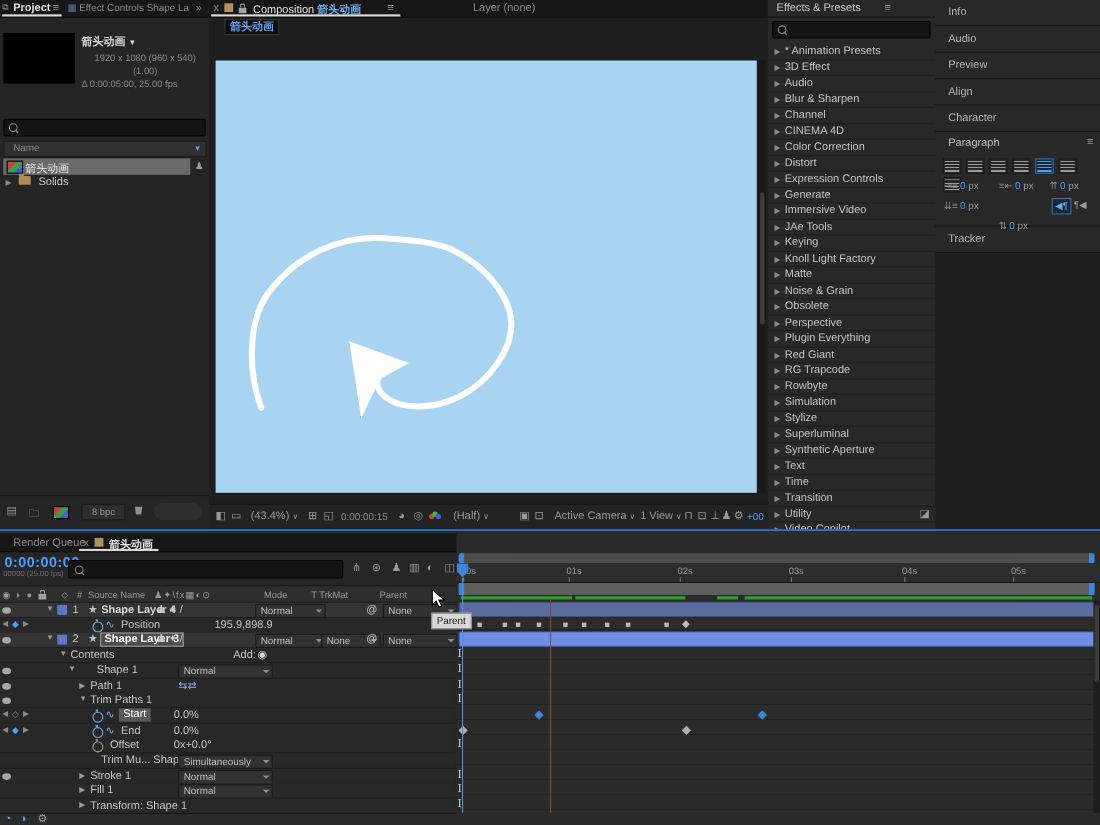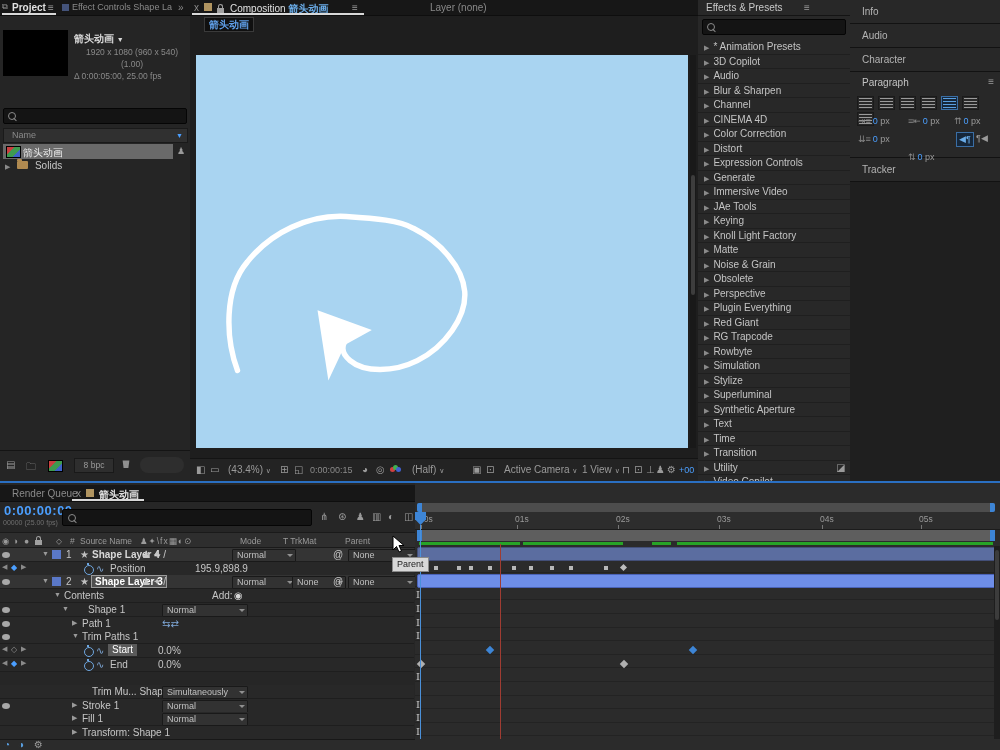--- a/index.html
+++ b/index.html
@@ -151,21 +151,21 @@
       <span style="margin-left:8px;color:#c8c8c8;line-height:15px;">Effects &amp; Presets</span>
       <span class="abs icon" style="left:106px;top:2px;">≡</span>
     </div>
     <div class="abs searchbox" style="left:4px;top:19px;width:142px;height:14px;">
       <span class="mag" style="margin:3px 0 0 4px;"></span>
     </div>
     <div class="abs" style="left:0;top:40px;width:152px;">
 
         <div class="effrow"><span class="tri">▶</span><span>* Animation Presets</span></div>
 
-        <div class="effrow"><span class="tri">▶</span><span>3D Copilot</span></div>
+        <div class="effrow"><span class="tri">▶</span><span>3D Effect</span></div>
 
         <div class="effrow"><span class="tri">▶</span><span>Audio</span></div>
 
         <div class="effrow"><span class="tri">▶</span><span>Blur &amp; Sharpen</span></div>
 
         <div class="effrow"><span class="tri">▶</span><span>Channel</span></div>
 
         <div class="effrow"><span class="tri">▶</span><span>CINEMA 4D</span></div>
 
         <div class="effrow"><span class="tri">▶</span><span>Color Correction</span></div>
@@ -221,21 +221,23 @@
     </div>
     <span class="abs icon" style="left:138px;top:462px;">◪</span>
   </div>
 
   <div class="abs" style="left:850px;top:0;width:150px;height:483px;background:#1f1f1f;">
 
       <div class="rb-head">Info</div>
 
       <div class="rb-head">Audio</div>
 
-
+      <div class="rb-head">Preview</div>
+
+      <div class="rb-head">Align</div>
 
       <div class="rb-head">Character</div>
 
     <div style="position:relative;background:#282828;border-bottom:1px solid #121212;height:85px;">
       <div style="height:22px;line-height:22px;padding-left:12px;color:#c4c4c4;">Paragraph</div>
       <span class="abs icon" style="right:6px;top:4px;">≡</span>
       <div class="abs" style="left:7px;top:24px;">
         <span class="alignbtn"></span><span class="alignbtn"></span><span class="alignbtn"></span><span class="alignbtn"></span><span class="alignbtn sel"></span><span class="alignbtn"></span><span class="alignbtn"></span>
       </div>
       <div class="pfield" style="left:8px;top:44px;text-align:right;"><span class="ic">⇥≡</span><span class="blue">0</span> <span>px</span></div>
@@ -365,20 +367,25 @@
     <div class="row" style="top:175px;">
       <span class="navk" style="left:2px;">◀</span>
       <span class="navk" style="left:11px;color:#4b9fff;font-size:8px;">◆</span>
       <span class="navk" style="left:21px;">▶</span>
       <span class="abs sw on" style="left:84px;top:3px;"></span>
       <span class="rowtext icon" style="left:96px;color:#7fa8d8;">∿</span>
       <span class="rowtext" style="left:110px;">End</span>
       <span class="rowtext blue" style="left:158px;">0.0%</span>
     </div>
 
+    <div class="row" style="top:188px;">
+      <span class="abs sw" style="left:84px;top:3px;"></span>
+      <span class="rowtext" style="left:100px;">Offset</span>
+      <span class="rowtext blue" style="left:158px;">0x+0.0°</span>
+    </div>
 
     <div class="row" style="top:202px;">
       <span class="rowtext" style="left:92px;">Trim Mu... Shapes</span>
       <span class="dd" style="left:162px;top:1px;width:70px;">Simultaneously</span>
     </div>
 
     <div class="row" style="top:216px;">
       <span class="abs eye" style="left:2px;top:4px;"></span>
       <span class="twirl" style="left:72px;">▶</span>
       <span class="rowtext" style="left:82px;">Stroke 1</span>

